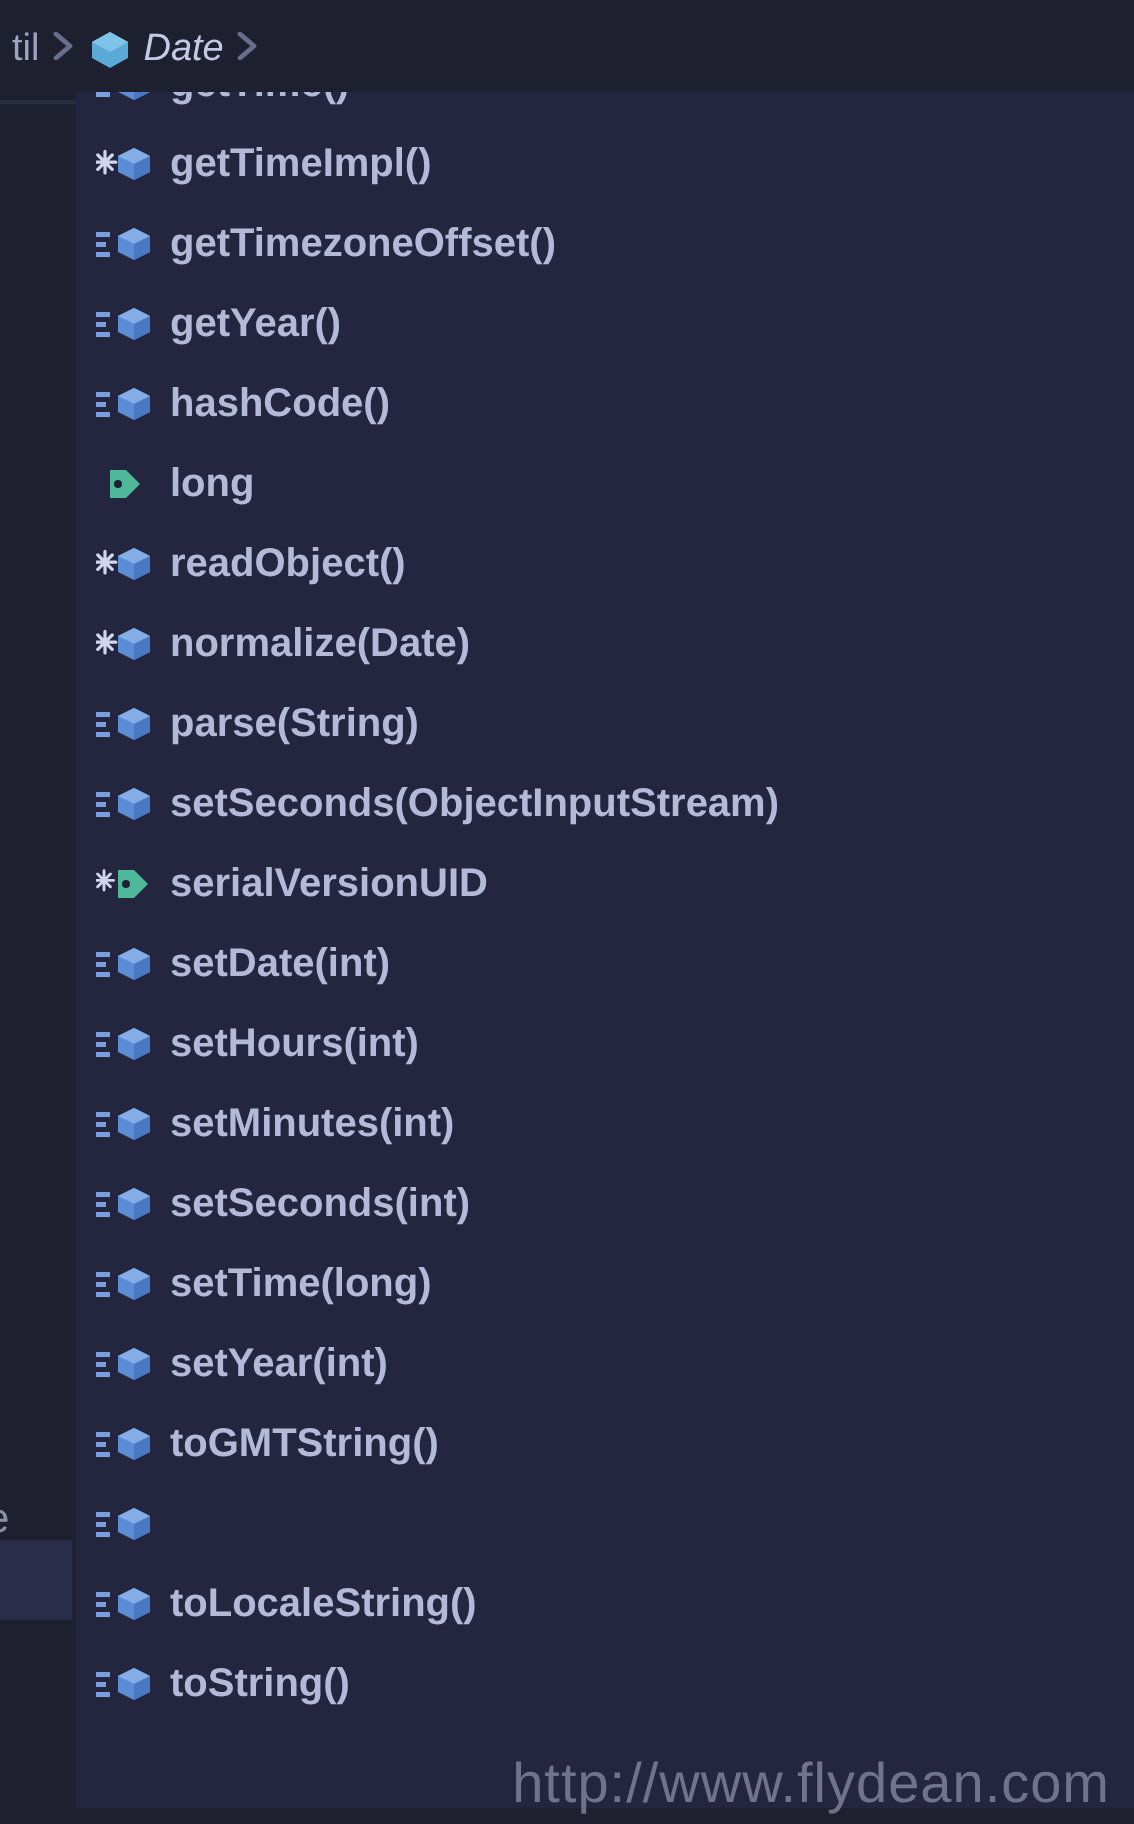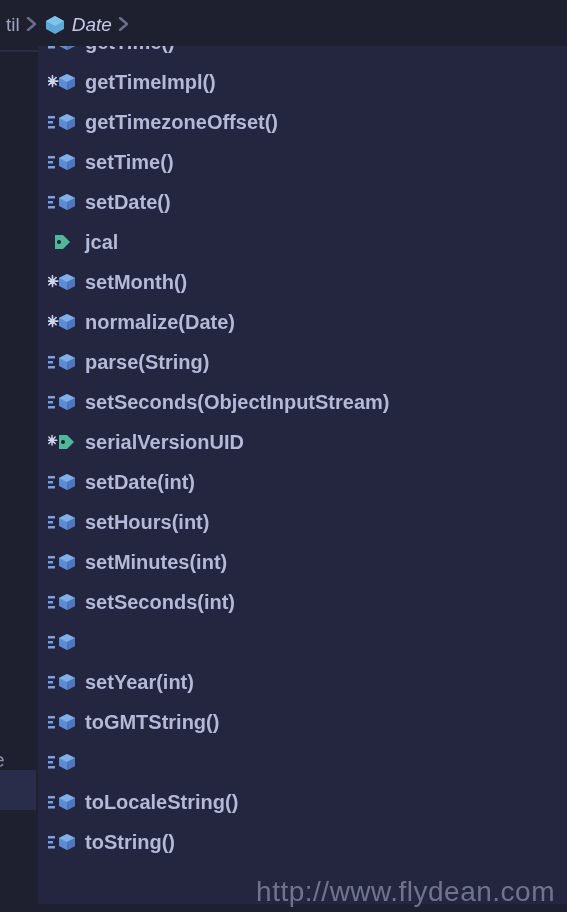--- a/index.html
+++ b/index.html
@@ -171,47 +171,47 @@
       </span>
       <span class="member-label">getTimezoneOffset()</span>
     </div>
     <div class="member-item">
       <span class="icon-slot">
         <svg width="28" height="18" viewBox="0 0 28 18">
           <use href="#bars" x="0" y="0"></use>
           <use href="#cube-blue" x="10" y="0"></use>
         </svg>
       </span>
-      <span class="member-label">setTime()</span>
-    </div>
-    <div class="member-item">
-      <span class="icon-slot">
-        <svg width="28" height="18" viewBox="0 0 28 18">
-          <use href="#bars" x="0" y="0"></use>
-          <use href="#cube-blue" x="10" y="0"></use>
-        </svg>
-      </span>
-      <span class="member-label">setDate()</span>
+      <span class="member-label">getYear()</span>
+    </div>
+    <div class="member-item">
+      <span class="icon-slot">
+        <svg width="28" height="18" viewBox="0 0 28 18">
+          <use href="#bars" x="0" y="0"></use>
+          <use href="#cube-blue" x="10" y="0"></use>
+        </svg>
+      </span>
+      <span class="member-label">hashCode()</span>
     </div>
     <div class="member-item">
       <span class="icon-slot">
         <svg width="28" height="18" viewBox="0 0 28 18">
           <use href="#tag" x="5" y="0"></use>
         </svg>
       </span>
-      <span class="member-label">jcal</span>
+      <span class="member-label">long</span>
     </div>
     <div class="member-item">
       <span class="icon-slot">
         <svg width="28" height="18" viewBox="0 0 28 18">
           <use href="#snow" x="-1" y="3" transform="scale(0.9)"></use>
           <use href="#cube-blue" x="10" y="0"></use>
         </svg>
       </span>
-      <span class="member-label">setMonth()</span>
+      <span class="member-label">readObject()</span>
     </div>
     <div class="member-item">
       <span class="icon-slot">
         <svg width="28" height="18" viewBox="0 0 28 18">
           <use href="#snow" x="-1" y="3" transform="scale(0.9)"></use>
           <use href="#cube-blue" x="10" y="0"></use>
         </svg>
       </span>
       <span class="member-label">normalize(Date)</span>
     </div>
@@ -278,20 +278,21 @@
       </span>
       <span class="member-label">setSeconds(int)</span>
     </div>
     <div class="member-item">
       <span class="icon-slot">
         <svg width="28" height="18" viewBox="0 0 28 18">
           <use href="#bars" x="0" y="0"></use>
           <use href="#cube-blue" x="10" y="0"></use>
         </svg>
       </span>
+      <span class="member-label">setTime(long)</span>
     </div>
     <div class="member-item">
       <span class="icon-slot">
         <svg width="28" height="18" viewBox="0 0 28 18">
           <use href="#bars" x="0" y="0"></use>
           <use href="#cube-blue" x="10" y="0"></use>
         </svg>
       </span>
       <span class="member-label">setYear(int)</span>
     </div>

